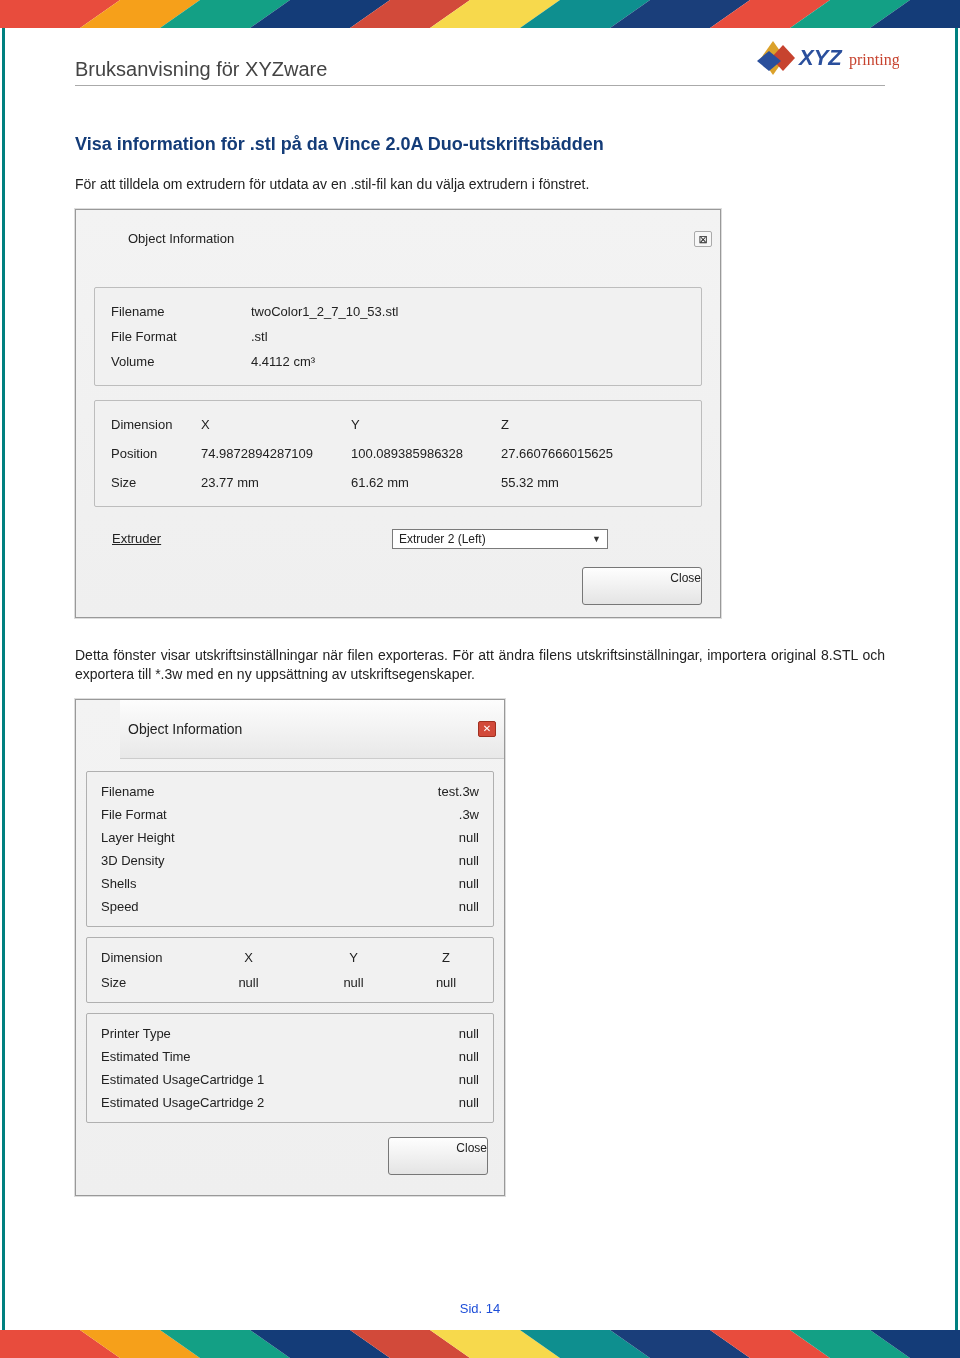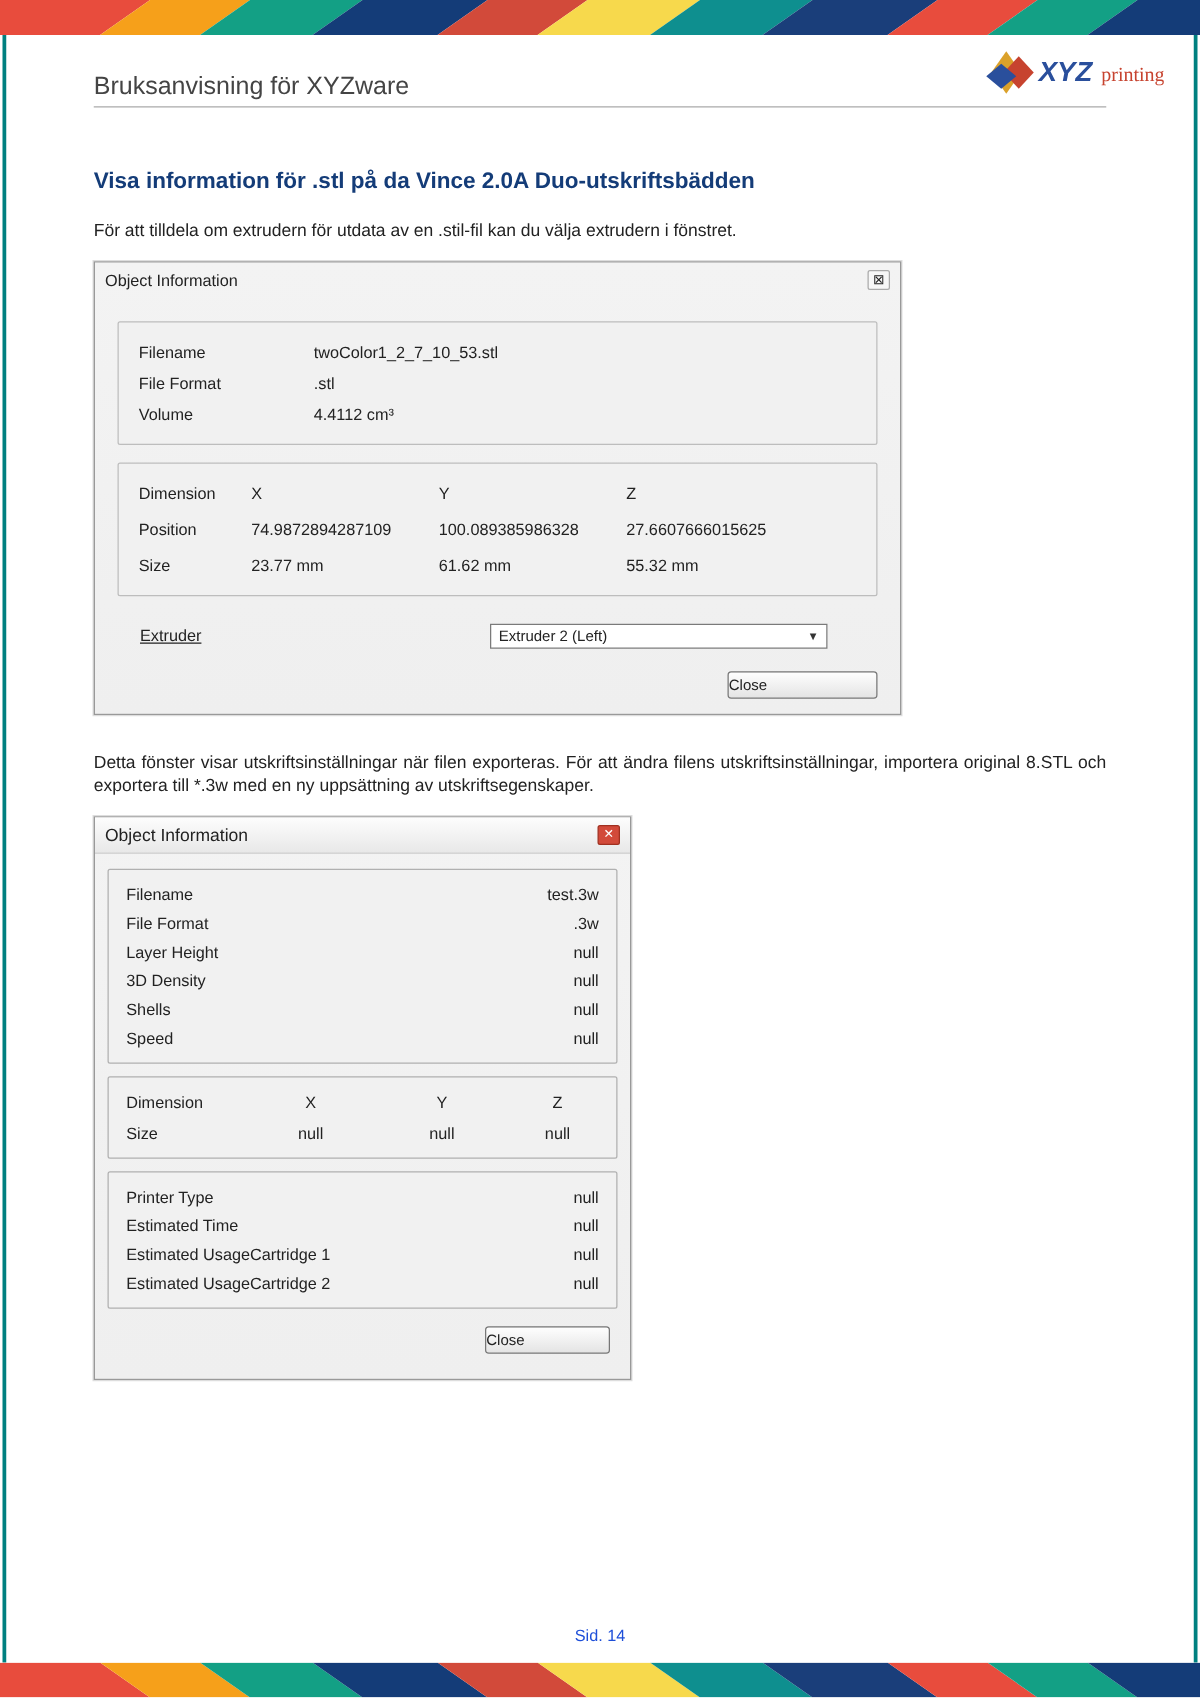--- a/index.html
+++ b/index.html
@@ -39,21 +39,21 @@
     border-bottom: 1px solid #aaa;
     padding-bottom: 4px;
     margin-bottom: 48px;
   }
   .doc-title {
     font-size: 20px;
     color: #444;
   }
   .logo {
     position: absolute;
-    right: 24px;
+    right: 56px;
     top: 5px;
   }
 
   .section-title {
     font-family: Arial, sans-serif;
     font-weight: bold;
     font-size: 18px;
     color: #143c78;
     margin-bottom: 2px;
     margin-top: 28px;
@@ -75,26 +75,27 @@
     font-size: 13px;
     color: #222;
     position: relative;
     box-shadow: 0 0 0 1px #ddd;
   }
   .dlg1 {
     width: 646px;
     margin-bottom: 28px;
   }
   .dlg-title {
-    padding: 6px 8px;
+    padding: 21px 8px;
     font-weight: 500;
     border-bottom: 1px solid transparent;
     display: flex;
     justify-content: space-between;
-    align-items: flex-end;
+    align-items: flex-start;
+    margin-left: 44px;
   }
   .dlg-title .close-x {
     width: 18px; height: 16px;
     border: 1px solid #aaa;
     border-radius: 2px;
     font-size: 11px;
     line-height: 14px;
     text-align: center;
     background: #f7f7f7;
   }
@@ -122,44 +123,44 @@
   .extrow {
     display: flex;
     align-items: center;
     padding: 8px 18px 4px 18px;
   }
   .extrow .lbl1 { width: 280px; text-decoration: underline; }
   .select-box {
     border: 1px solid #7a7a7a;
     background: #fff;
     padding: 1px 6px;
-    width: 270px;
+    width: 216px;
     height: 20px;
     display: flex;
     justify-content: space-between;
     align-items: center;
     font-size: 12px;
   }
   .select-box .caret {
     font-size: 9px;
     color: #333;
   }
   .dlg-btn-row {
     display: flex;
     justify-content: flex-end;
     padding: 4px 18px 12px 0;
   }
   .winbtn {
     width: 120px;
-    height: 22px;
+    height: 38px;
     border: 1px solid #777;
     border-radius: 3px;
     background: linear-gradient(#fefefe,#e4e4e4);
     font-size: 12px;
-    text-align: left;
+    text-align: right;
     line-height: 20px;
   }
 
   
   .dlg2 {
     width: 430px;
   }
   .dlg2 .dlg-title {
     background: linear-gradient(#fdfdfd,#e8e8e8);
     border-bottom: 1px solid #ccc;

